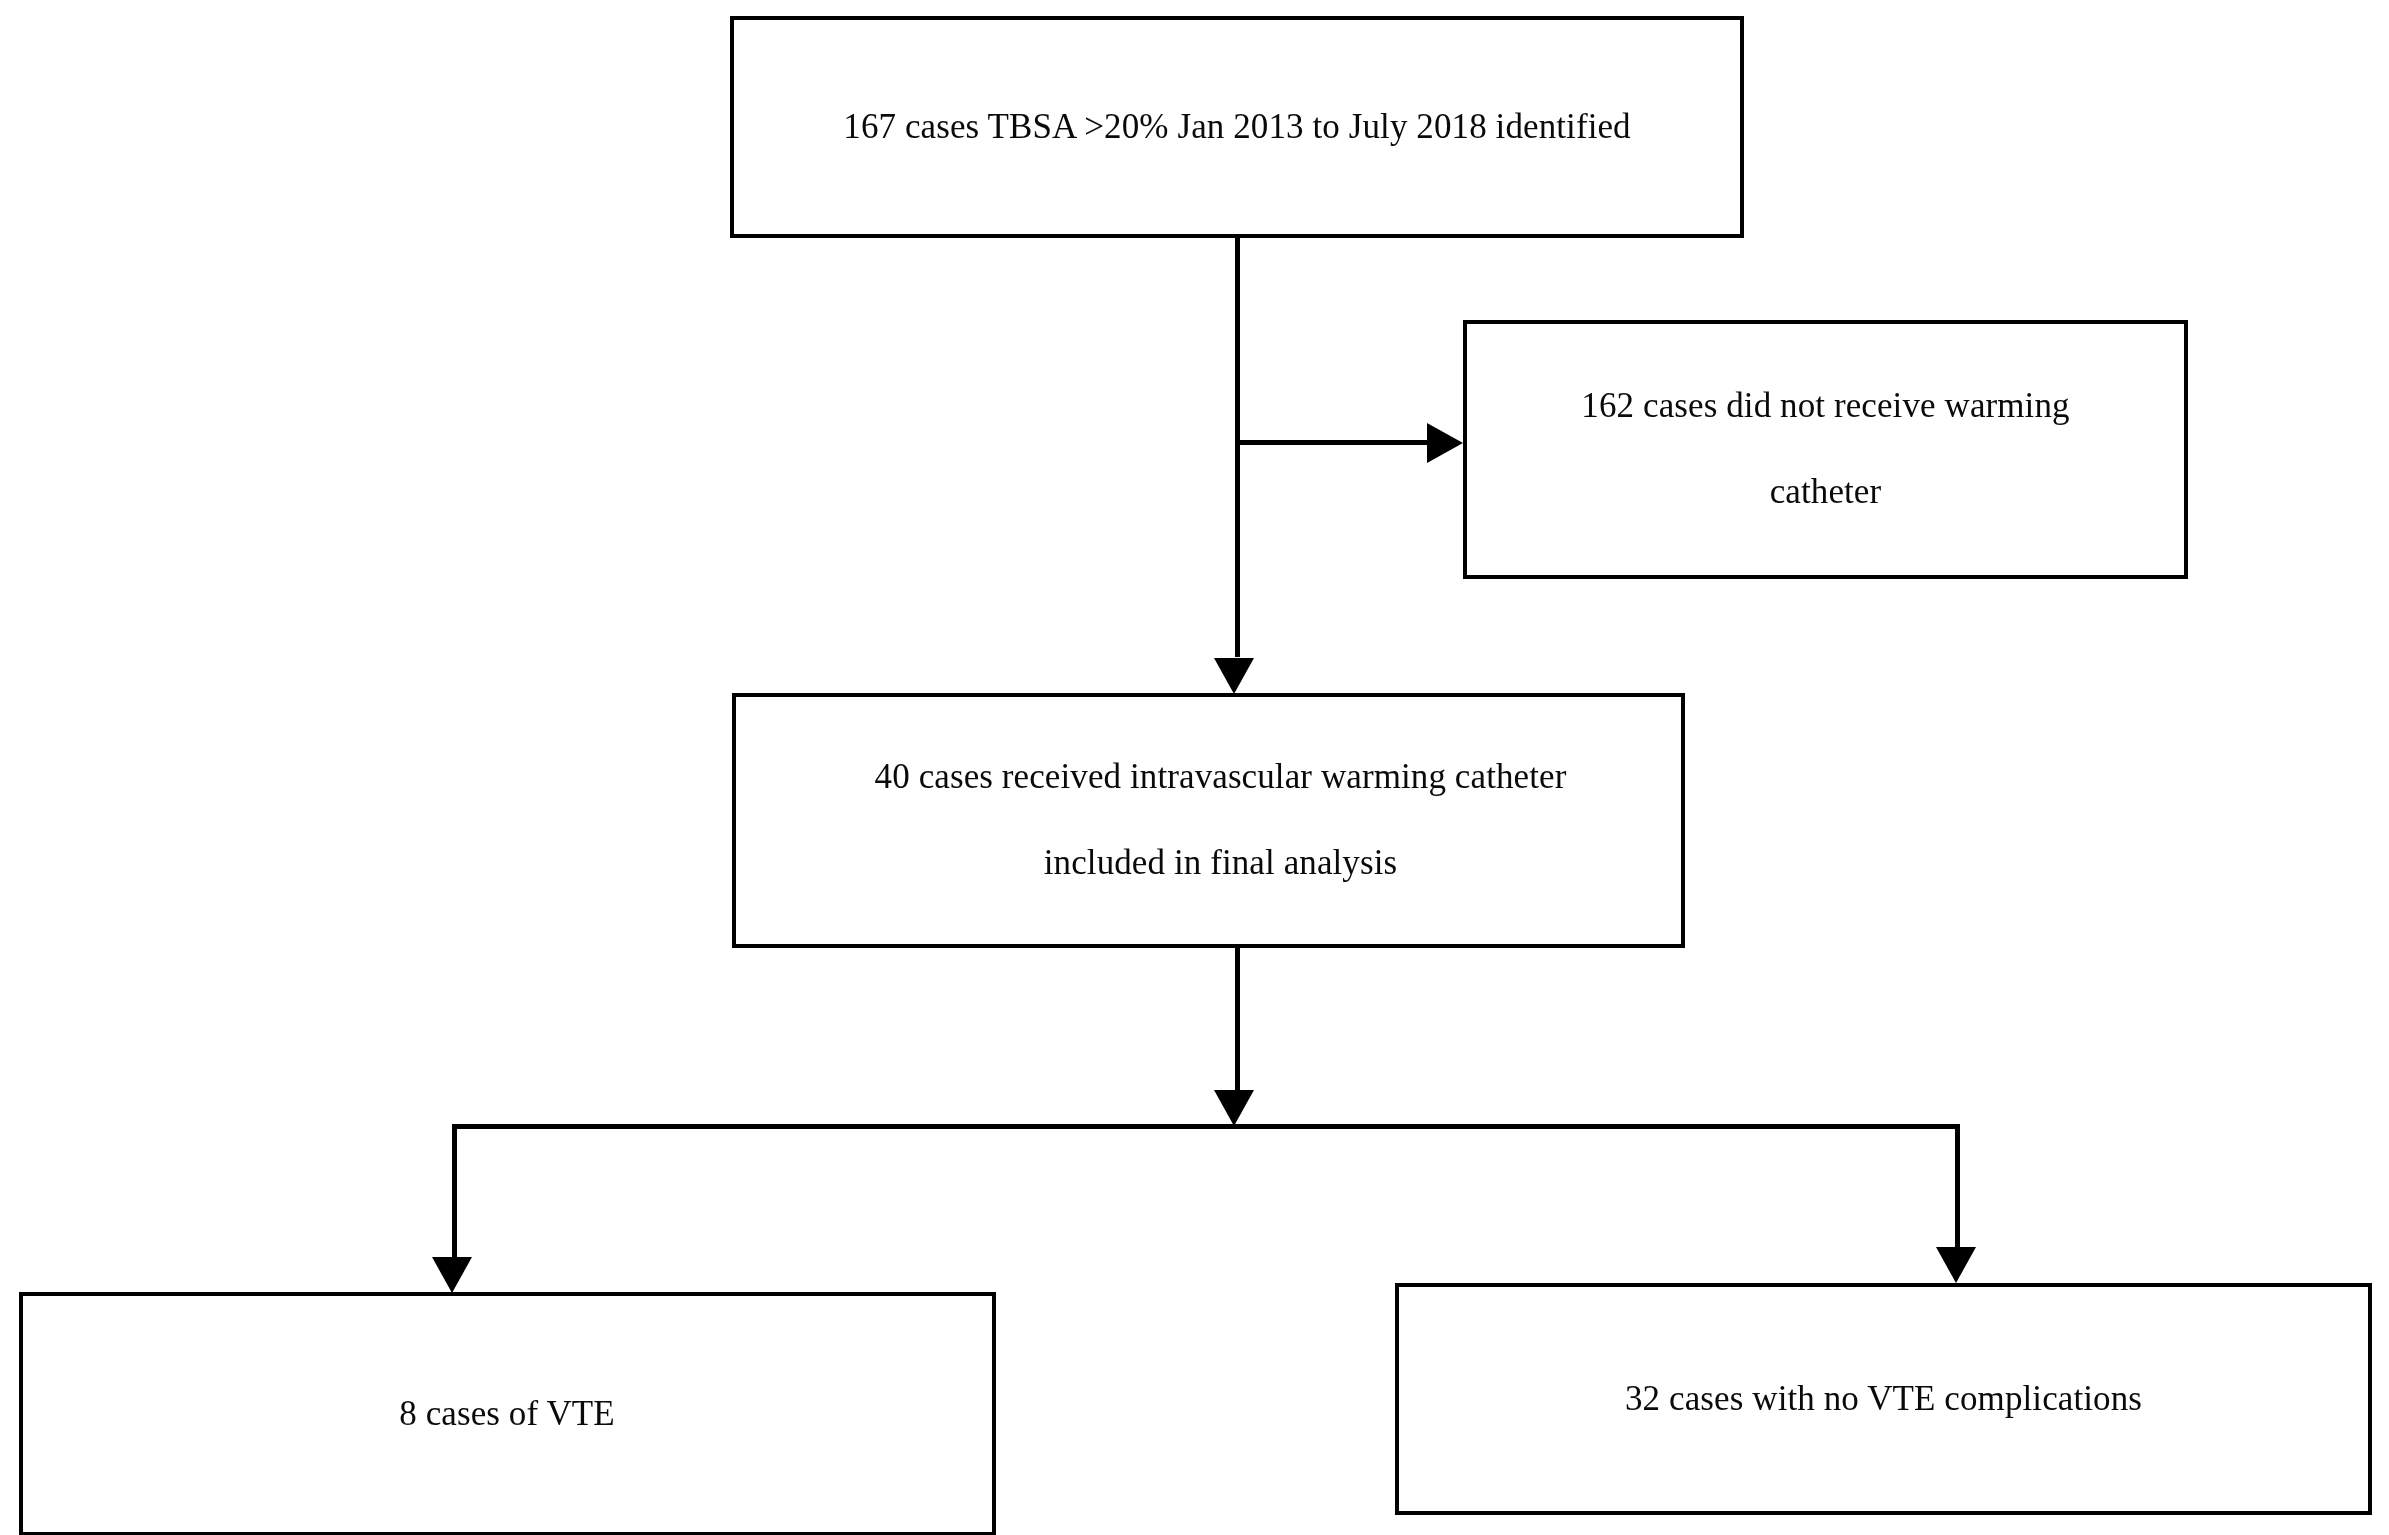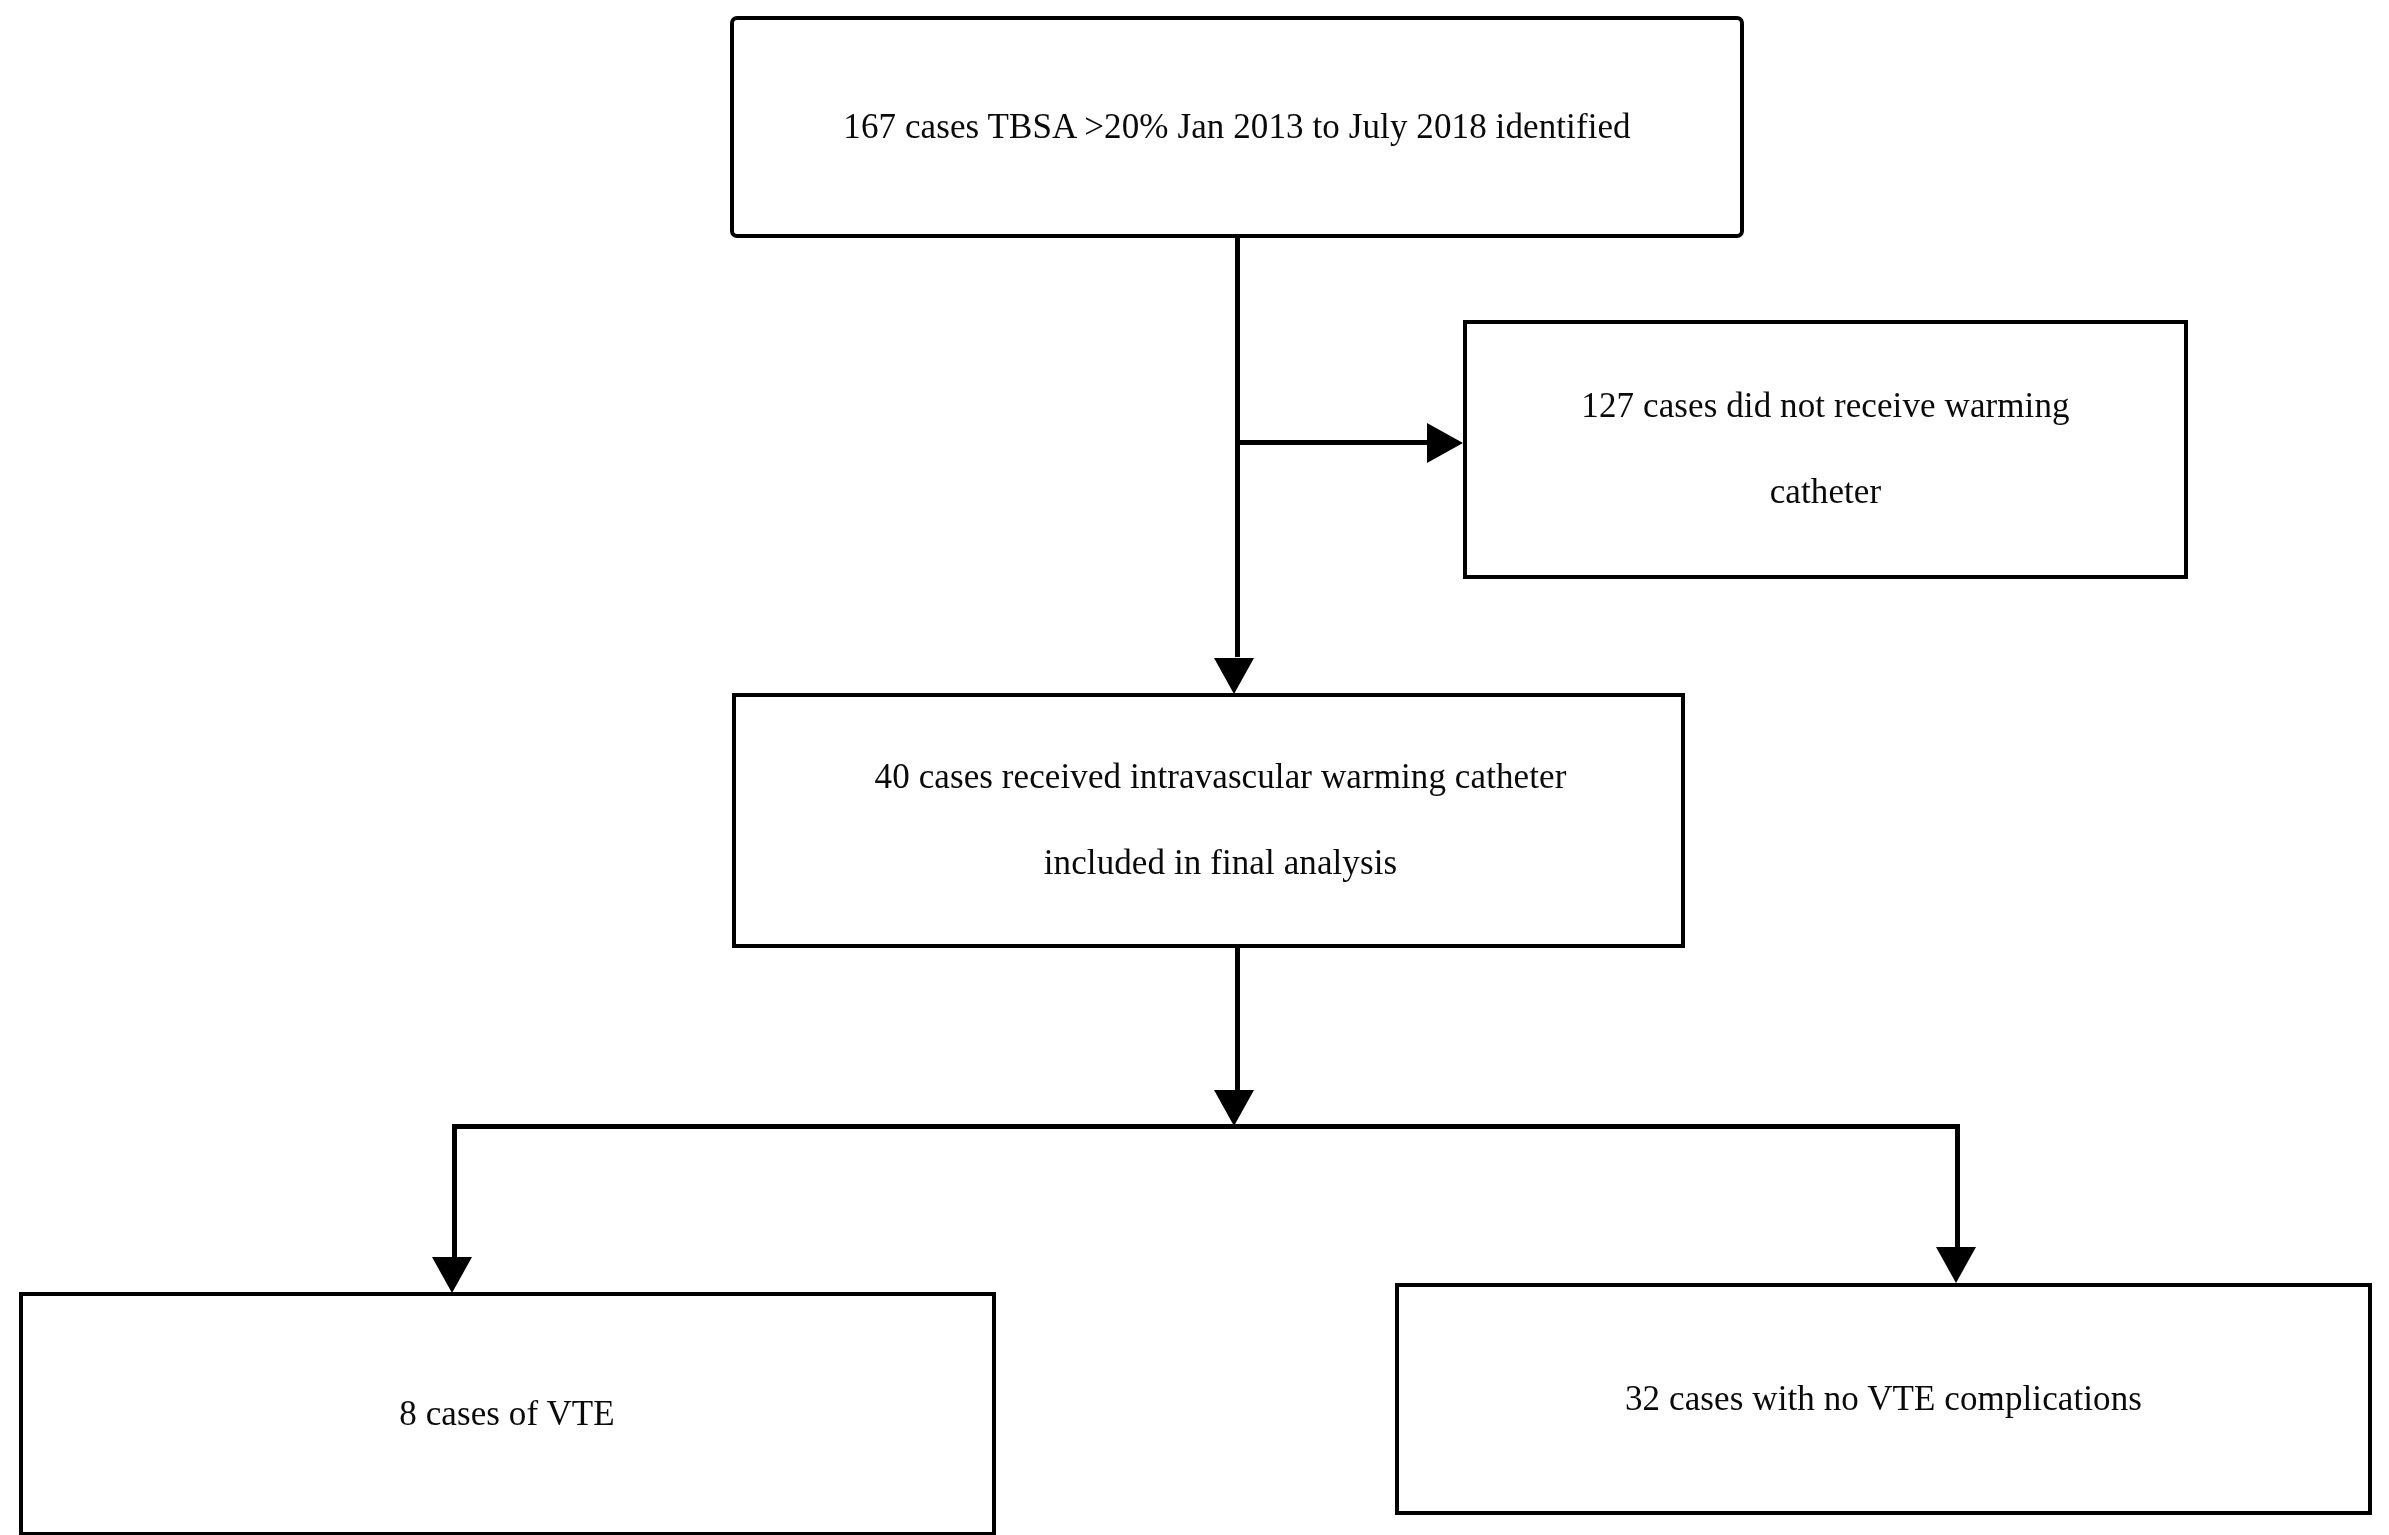--- a/index.html
+++ b/index.html
@@ -35,21 +35,21 @@
     color: #0a0a0a;
     letter-spacing: 0.1px;
     white-space: nowrap;
   }
   .node-line + .node-line {
     margin-top: 49px;
     text-align: center;
   }
 
   
-  #box-identified  { left: 730px; top: 16px;   width: 1014px; height: 222px; border-radius: 7px; }
+  #box-identified  { left: 730px; top: 16px;   width: 1014px; height: 222px; }
   #box-excluded    { left: 1463px; top: 320px;  width: 725px; height: 259px; }
   #box-included    { left: 732px; top: 693px; width: 953px; height: 255px; padding-left: 24px; }
   #box-vte         { left: 18.5px;   top: 1292px; width: 977px; height: 244px; align-items: center; }
   #box-no-vte      { left: 1395px; top: 1283px; width: 977px; height: 232px; }
 
   
   .conn-v {
     position: absolute;
     width: 5.2px;
     background: #000000;
@@ -115,21 +115,21 @@
   <div class="arrow-down" id="drop-left-arrow"></div>
 
   <div class="conn-v" id="drop-right"></div>
   <div class="arrow-down" id="drop-right-arrow"></div>
 
   <div class="node-box" id="box-identified">
     <span class="node-line">167 cases TBSA &gt;20% Jan 2013 to July 2018 identified</span>
   </div>
 
   <div class="node-box" id="box-excluded">
-    <span class="node-line">127 cases did not receive warming</span>
+    <span class="node-line">162 cases did not receive warming</span>
     <span class="node-line">catheter</span>
   </div>
 
   <div class="node-box" id="box-included">
     <span class="node-line">40 cases received intravascular warming catheter</span>
     <span class="node-line">included in final analysis</span>
   </div>
 
   <div class="node-box" id="box-vte">
     <span class="node-line">8 cases of VTE</span>

